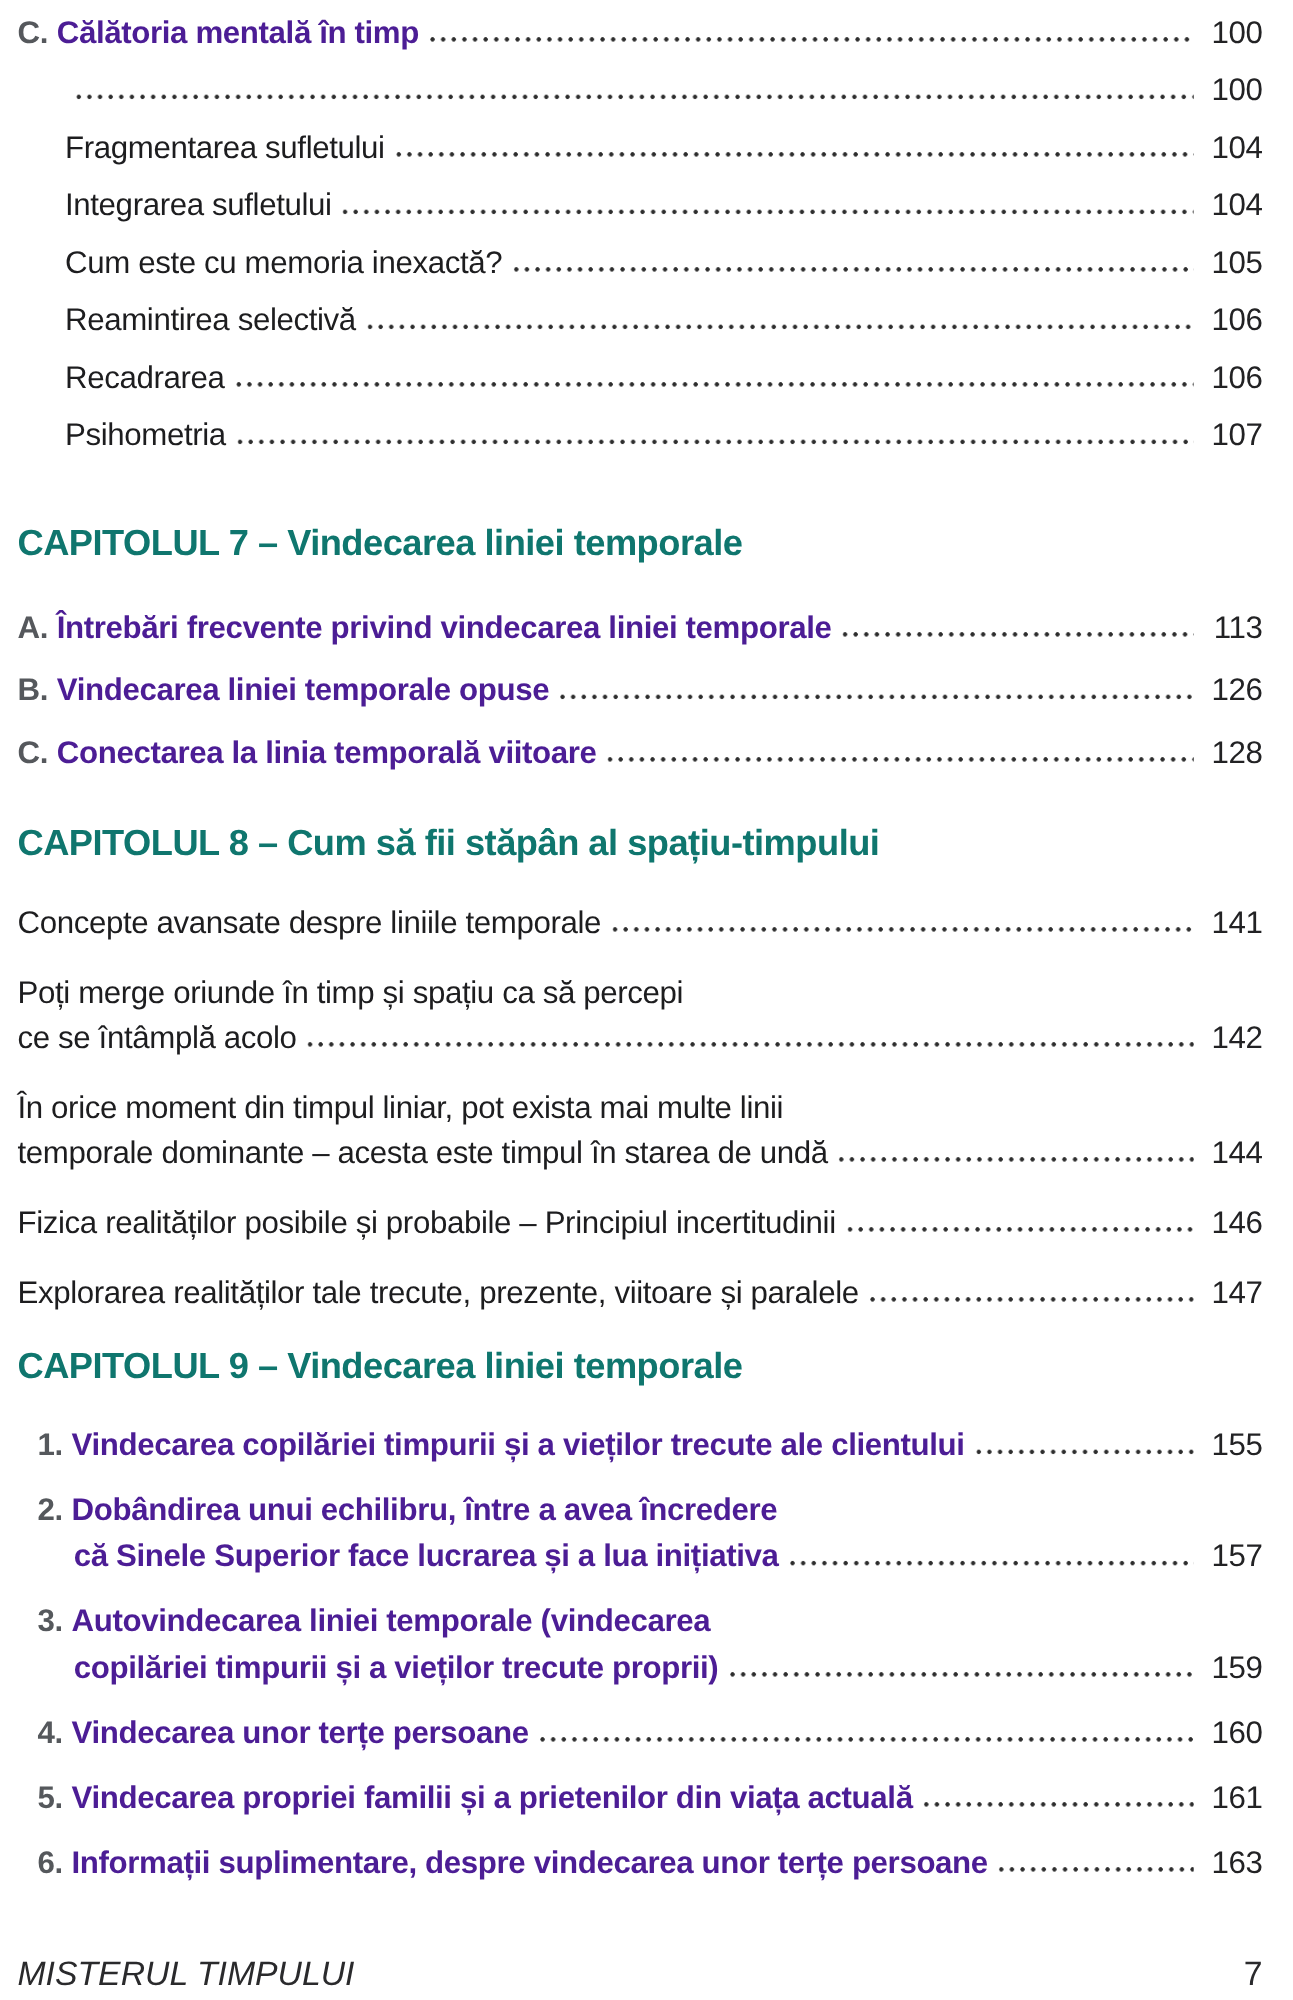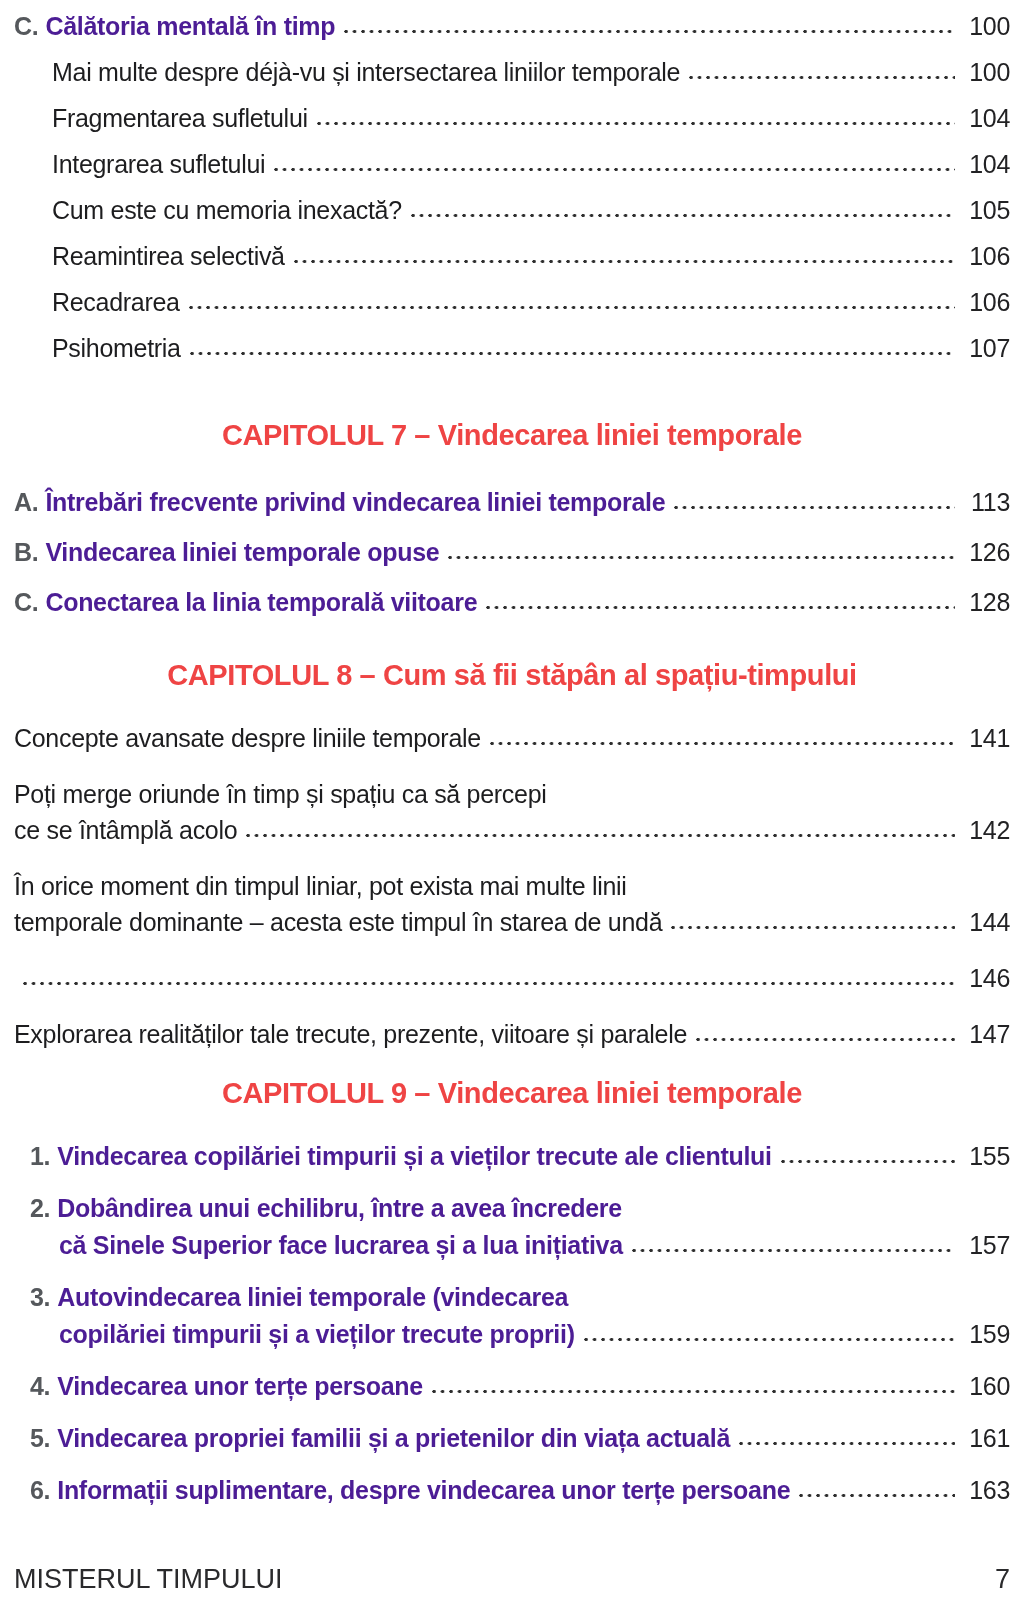--- a/index.html
+++ b/index.html
@@ -11,26 +11,25 @@
     background: #ffffff;
     padding: 12px 24px 0 14px;
     font-family: "Liberation Sans", "DejaVu Sans", sans-serif;
     color: #1d1d1f;
     overflow: hidden;
   }
   .toc { width: 100%; }
 
   
   .heading {
-    text-align: center;
     font-weight: 700;
     font-size: 29px;
     line-height: 34px;
     letter-spacing: -0.4px;
-    color: #ef4444;
+    color: #0f766e;
   }
   .sec-1 .heading { margin: 56px 0 36px 0; }
   .sec-2 .heading { margin: 42px 0 32px 0; }
   .sec-3 .heading { margin: 28px 0 32px 0; }
 
   
   .entry { margin: 0 0 18px 0; }
   .sec-1 .entry { margin-bottom: 22px; }
   .sec-2 .entry { margin-bottom: 25px; margin-top: 28px; }
   .sec-3 .entry { margin-bottom: 24px; padding-left: 16px; }
@@ -91,40 +90,39 @@
     position: absolute;
     left: 14px;
     right: 24px;
     bottom: 6px;
     display: flex;
     justify-content: space-between;
     align-items: baseline;
     font-size: 27px;
     line-height: 30px;
   }
-  .footer .book-title { color: #2a2a2c; letter-spacing: 0; }
+  .footer .book-title { font-style: italic; color: #2a2a2c; letter-spacing: 0; }
   .footer .page-num   { color: #2a2a2c; }
 </style>
 </head>
 <body>
 
 <div class="page">
   <div class="toc">
       <div class="section sec-0">
         <div class="entry bold">
           <div class="eline">
             <span class="prefix">C.</span>
             <span class="label">Călătoria mentală în timp</span>
             <span class="dots"></span>
             <span class="num">100</span>
           </div>
         </div>
         <div class="entry sub">
           <div class="eline">
-            <span class="label">Mai multe despre déjà-vu și intersectarea liniilor temporale</span>
             <span class="dots"></span>
             <span class="num">100</span>
           </div>
         </div>
         <div class="entry sub">
           <div class="eline">
             <span class="label">Fragmentarea sufletului</span>
             <span class="dots"></span>
             <span class="num">104</span>
           </div>
@@ -216,20 +214,21 @@
             <span class="label">În orice moment din timpul liniar, pot exista mai multe linii</span>
           </div>
           <div class="eline cont">
             <span class="label">temporale dominante – acesta este timpul în starea de undă</span>
             <span class="dots"></span>
             <span class="num">144</span>
           </div>
         </div>
         <div class="entry">
           <div class="eline">
+            <span class="label">Fizica realităților posibile și probabile – Principiul incertitudinii</span>
             <span class="dots"></span>
             <span class="num">146</span>
           </div>
         </div>
         <div class="entry">
           <div class="eline">
             <span class="label">Explorarea realităților tale trecute, prezente, viitoare și paralele</span>
             <span class="dots"></span>
             <span class="num">147</span>
           </div>

